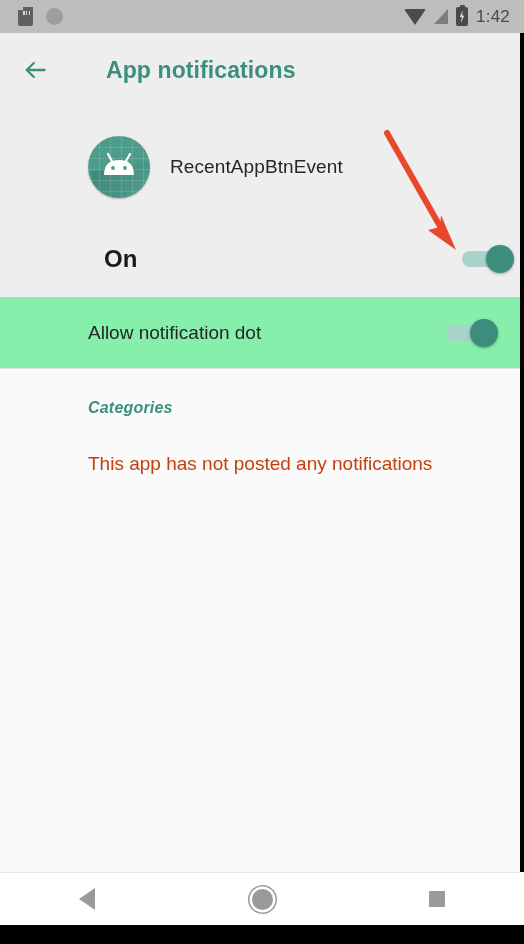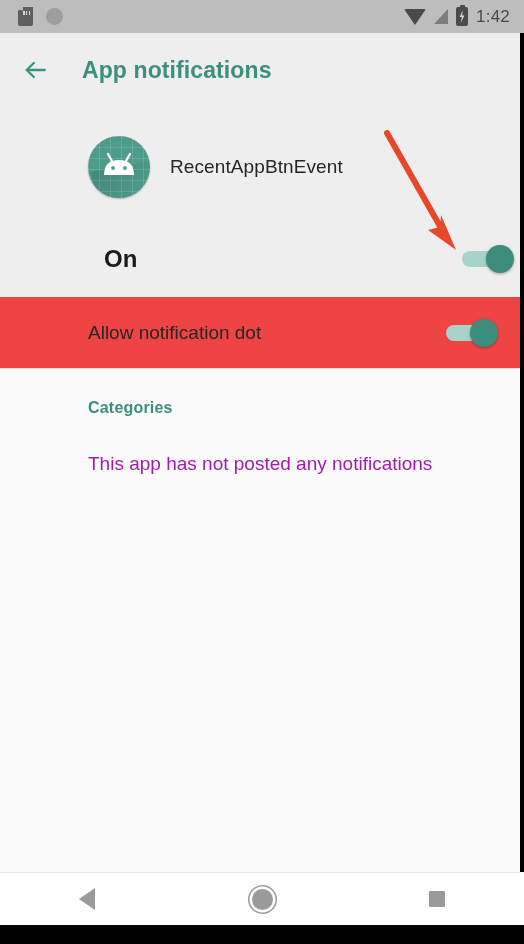--- a/index.html
+++ b/index.html
@@ -62,21 +62,21 @@
     position: absolute; left: 0; top: 33px; width: 524px; height: 74px;
     background: #eeeeee;
     display: flex; align-items: center;
   }
   #back-button {
     width: 56px; height: 56px; margin-left: 8px;
     display: flex; align-items: center; justify-content: center; cursor: pointer;
   }
   #app-bar-title {
     font-size: 23px; font-weight: bold; color: #3c8f7c;
-    margin-left: 18px; letter-spacing: .1px;
+    margin-left: 42px; letter-spacing: .1px;
   }
 
   
   #header-block {
     position: absolute; left: 0; top: 107px; width: 520px; height: 190px;
     background: #eeeeee;
   }
   #app-row {
     position: absolute; left: 0; top: 20px; width: 100%; height: 80px;
     display: flex; align-items: center;
@@ -117,39 +117,39 @@
   }
   .switch .thumb {
     position: absolute; right: 0; top: 0; width: 28px; height: 28px;
     border-radius: 50%; background: #3d8d7d;
     box-shadow: 0 1px 3px rgba(0,0,0,.32);
   }
 
   
   #dot-row {
     position: absolute; left: 0; top: 297px; width: 520px; height: 71px;
-    background: #ef4444; display: flex; align-items: center; cursor: pointer;
+    background: #86efac; display: flex; align-items: center; cursor: pointer;
   }
   #dot-label { font-size: 19px; color: #262626; margin-left: 88px; }
   .row-switch { margin-left: auto; margin-right: 22px; }
   #divider {
     position: absolute; left: 0; top: 368px; width: 520px; height: 1px;
     background: #e2e2e2;
   }
   #categories-block {
     position: absolute; left: 0; top: 369px; width: 520px; height: 503px;
     background: #fafafa;
   }
   #categories-title {
     position: absolute; left: 88px; top: 30px;
-    font-size: 16px; font-weight: bold; color: #3c8f7c; letter-spacing: .2px;
+    font-size: 16px; font-weight: bold; color: #3c8f7c; letter-spacing: .2px; font-style: italic;
   }
   #empty-text {
     position: absolute; left: 88px; top: 84px;
-    font-size: 19px; color: #a21caf;
+    font-size: 19px; color: #c2410c;
   }
   #bottom-divider {
     position: absolute; left: 0; top: 872px; width: 520px; height: 1px;
     background: #e6e6e6;
   }
   #right-edge {
     position: absolute; right: 0; top: 33px; width: 4px; height: 839px;
     background: #000;
   }
 

